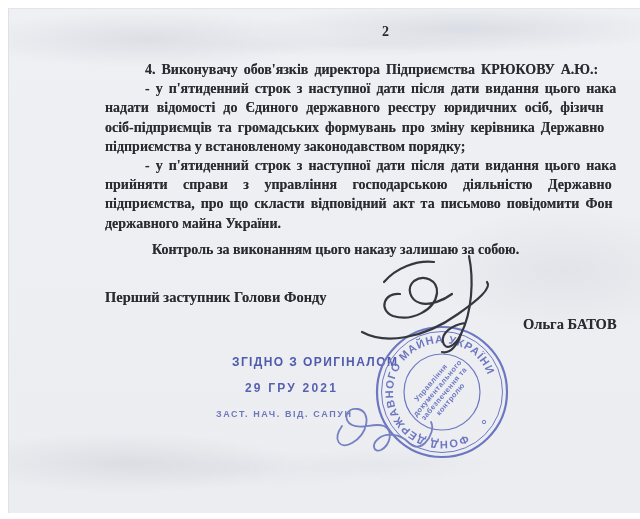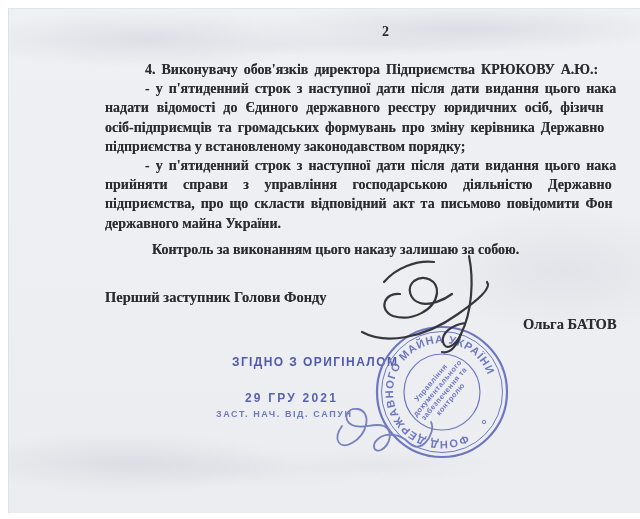--- a/index.html
+++ b/index.html
@@ -63,21 +63,21 @@
     font-size:14.5px;font-weight:700;color:var(--ink);white-space:nowrap;
     text-shadow:0 0 .5px rgba(42,43,48,.5);
     margin-top:27px;
   }
   
   .cert-stamp{position:absolute;left:0;top:0;color:var(--stamp-blue);
     font-family:"Liberation Sans","DejaVu Sans",sans-serif;}
   .cert-l1{position:absolute;left:232px;top:355px;font-size:12px;font-weight:700;
     letter-spacing:1.4px;white-space:nowrap;filter:blur(.3px);}
   .cert-date{position:absolute;left:245px;top:381px;font-size:12px;font-weight:700;
-    letter-spacing:2.2px;white-space:nowrap;filter:blur(.35px);opacity:.95;margin-top:10px;}
+    letter-spacing:2.2px;white-space:nowrap;filter:blur(.35px);opacity:.95;}
   .cert-l3{position:absolute;left:216px;top:409px;font-size:9px;font-weight:700;
     letter-spacing:1.6px;white-space:nowrap;filter:blur(.7px);opacity:.8;}
   
   .seal{position:absolute;left:372px;top:322px;width:140px;height:140px;filter:blur(.25px);}
   .seal circle{fill:none;stroke:var(--round-stamp-blue);}
   .seal text{fill:var(--round-stamp-blue);
     font-family:"Liberation Sans","DejaVu Sans",sans-serif;font-weight:700;}
   
   .sig-svg{position:absolute;overflow:visible;}
   .sig-black path{fill:none;stroke:var(--signature-black);stroke-width:2.2;

